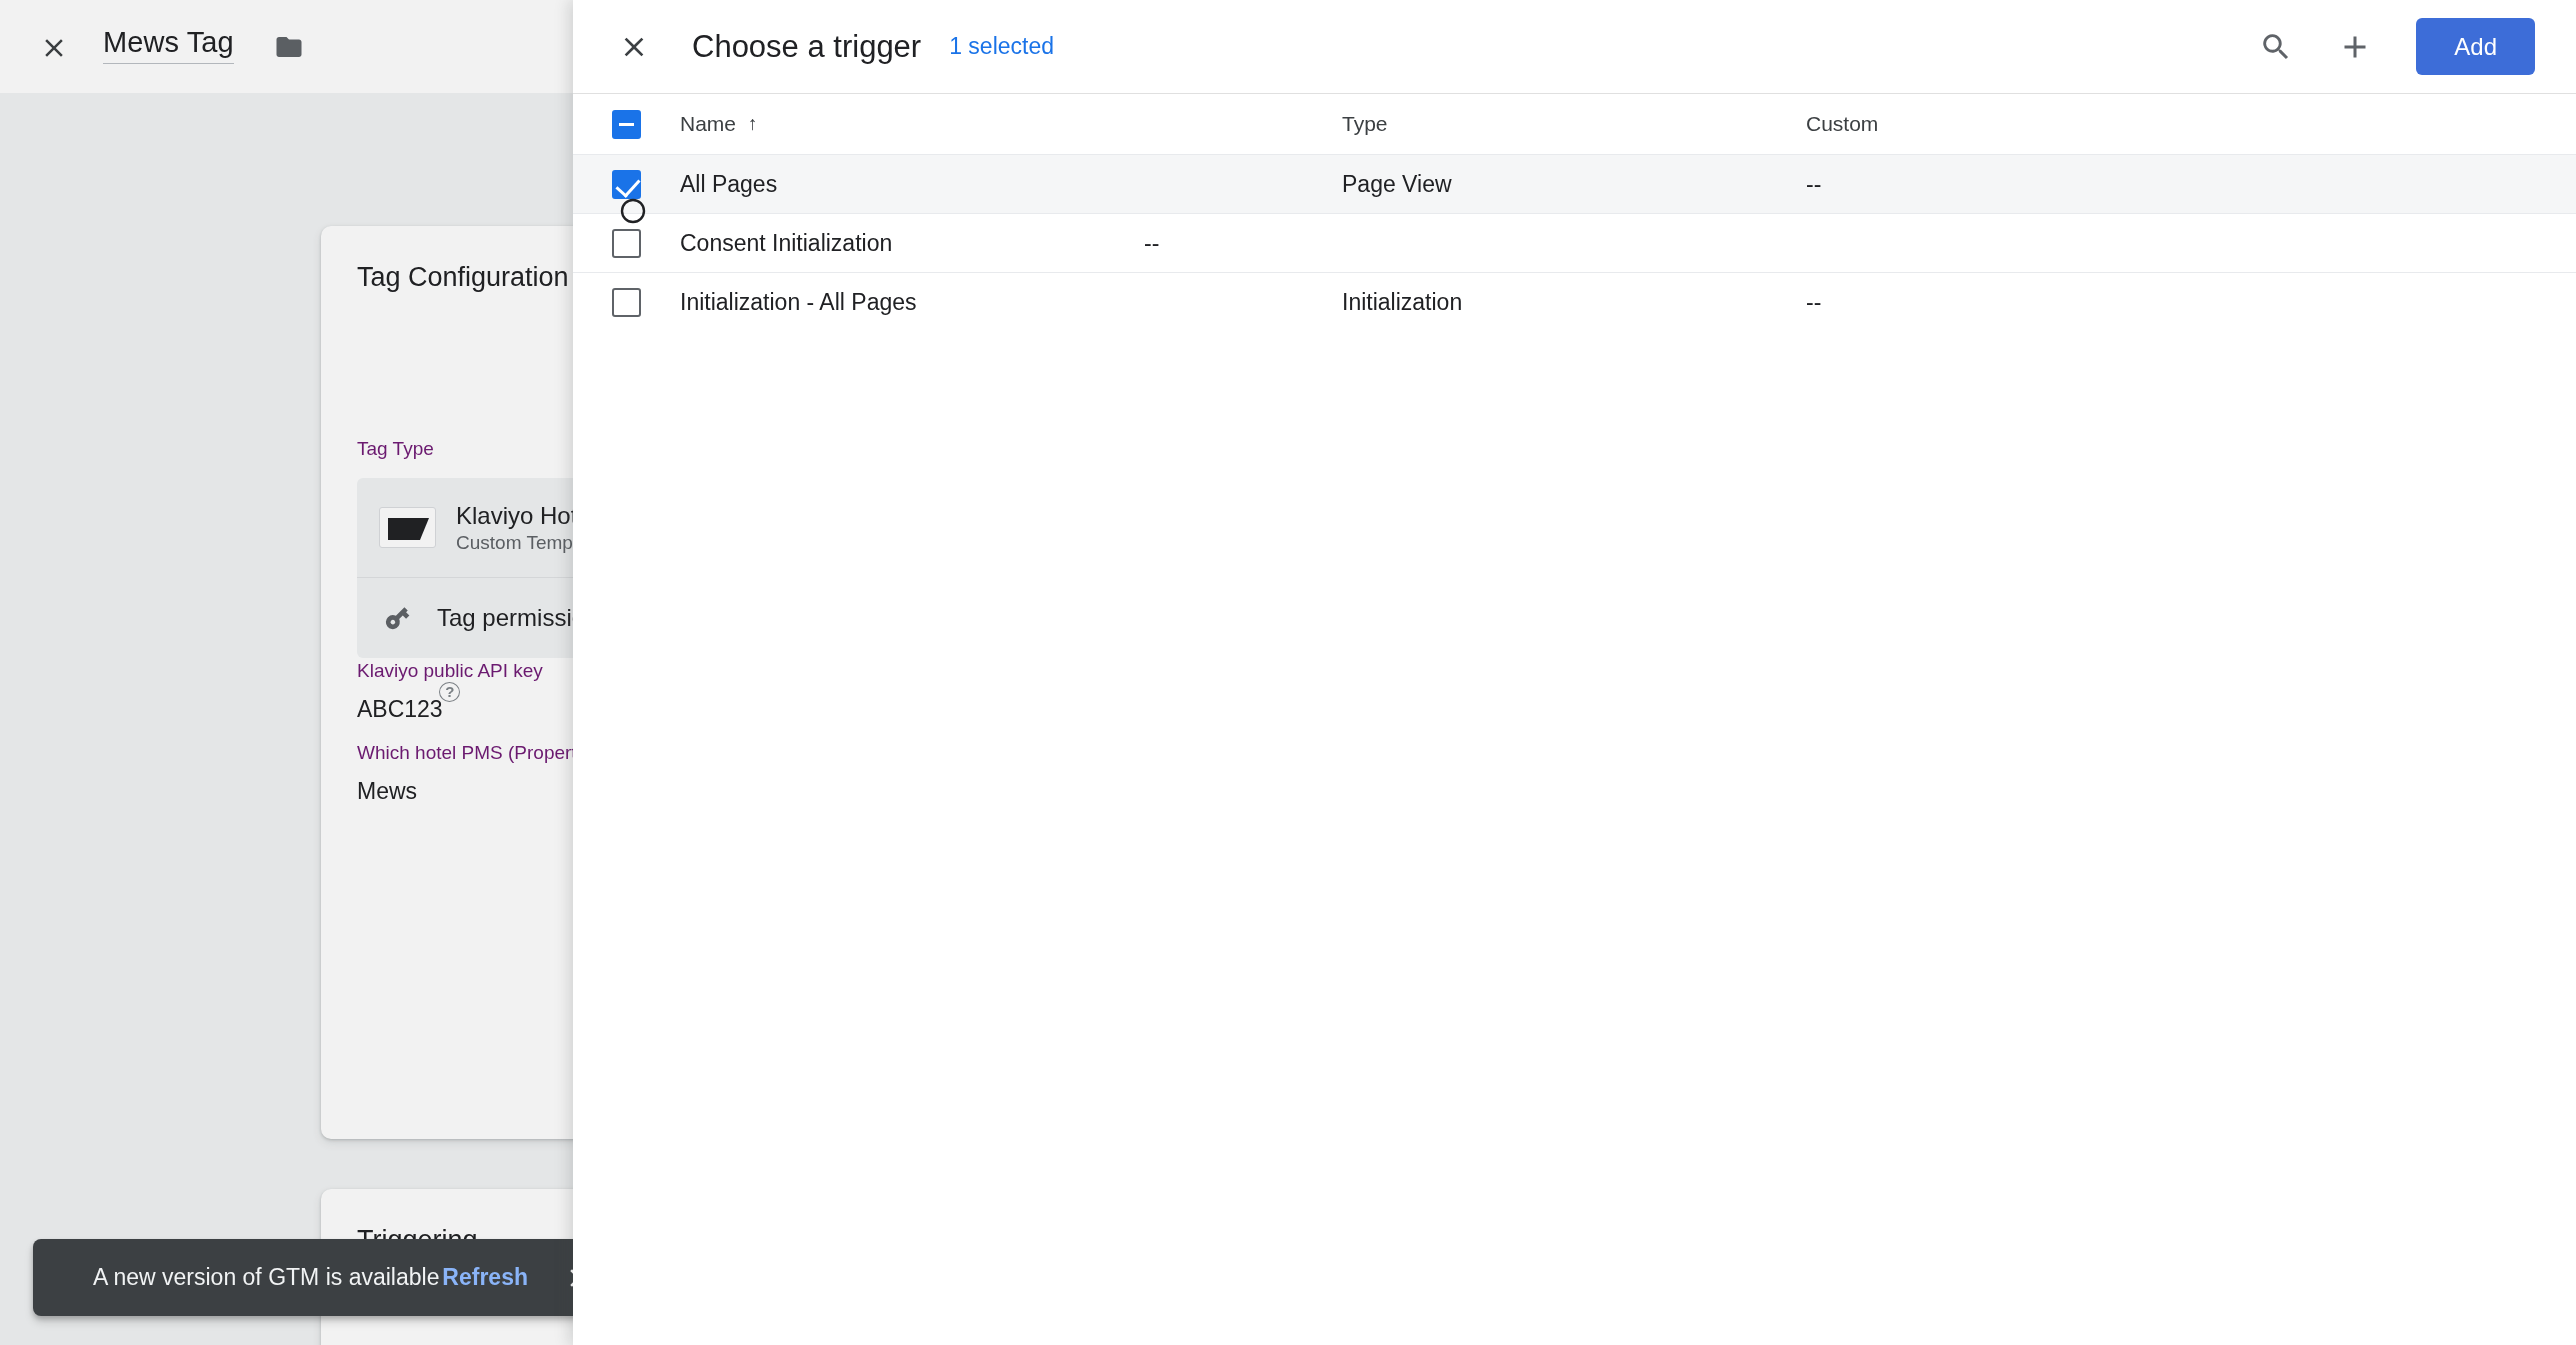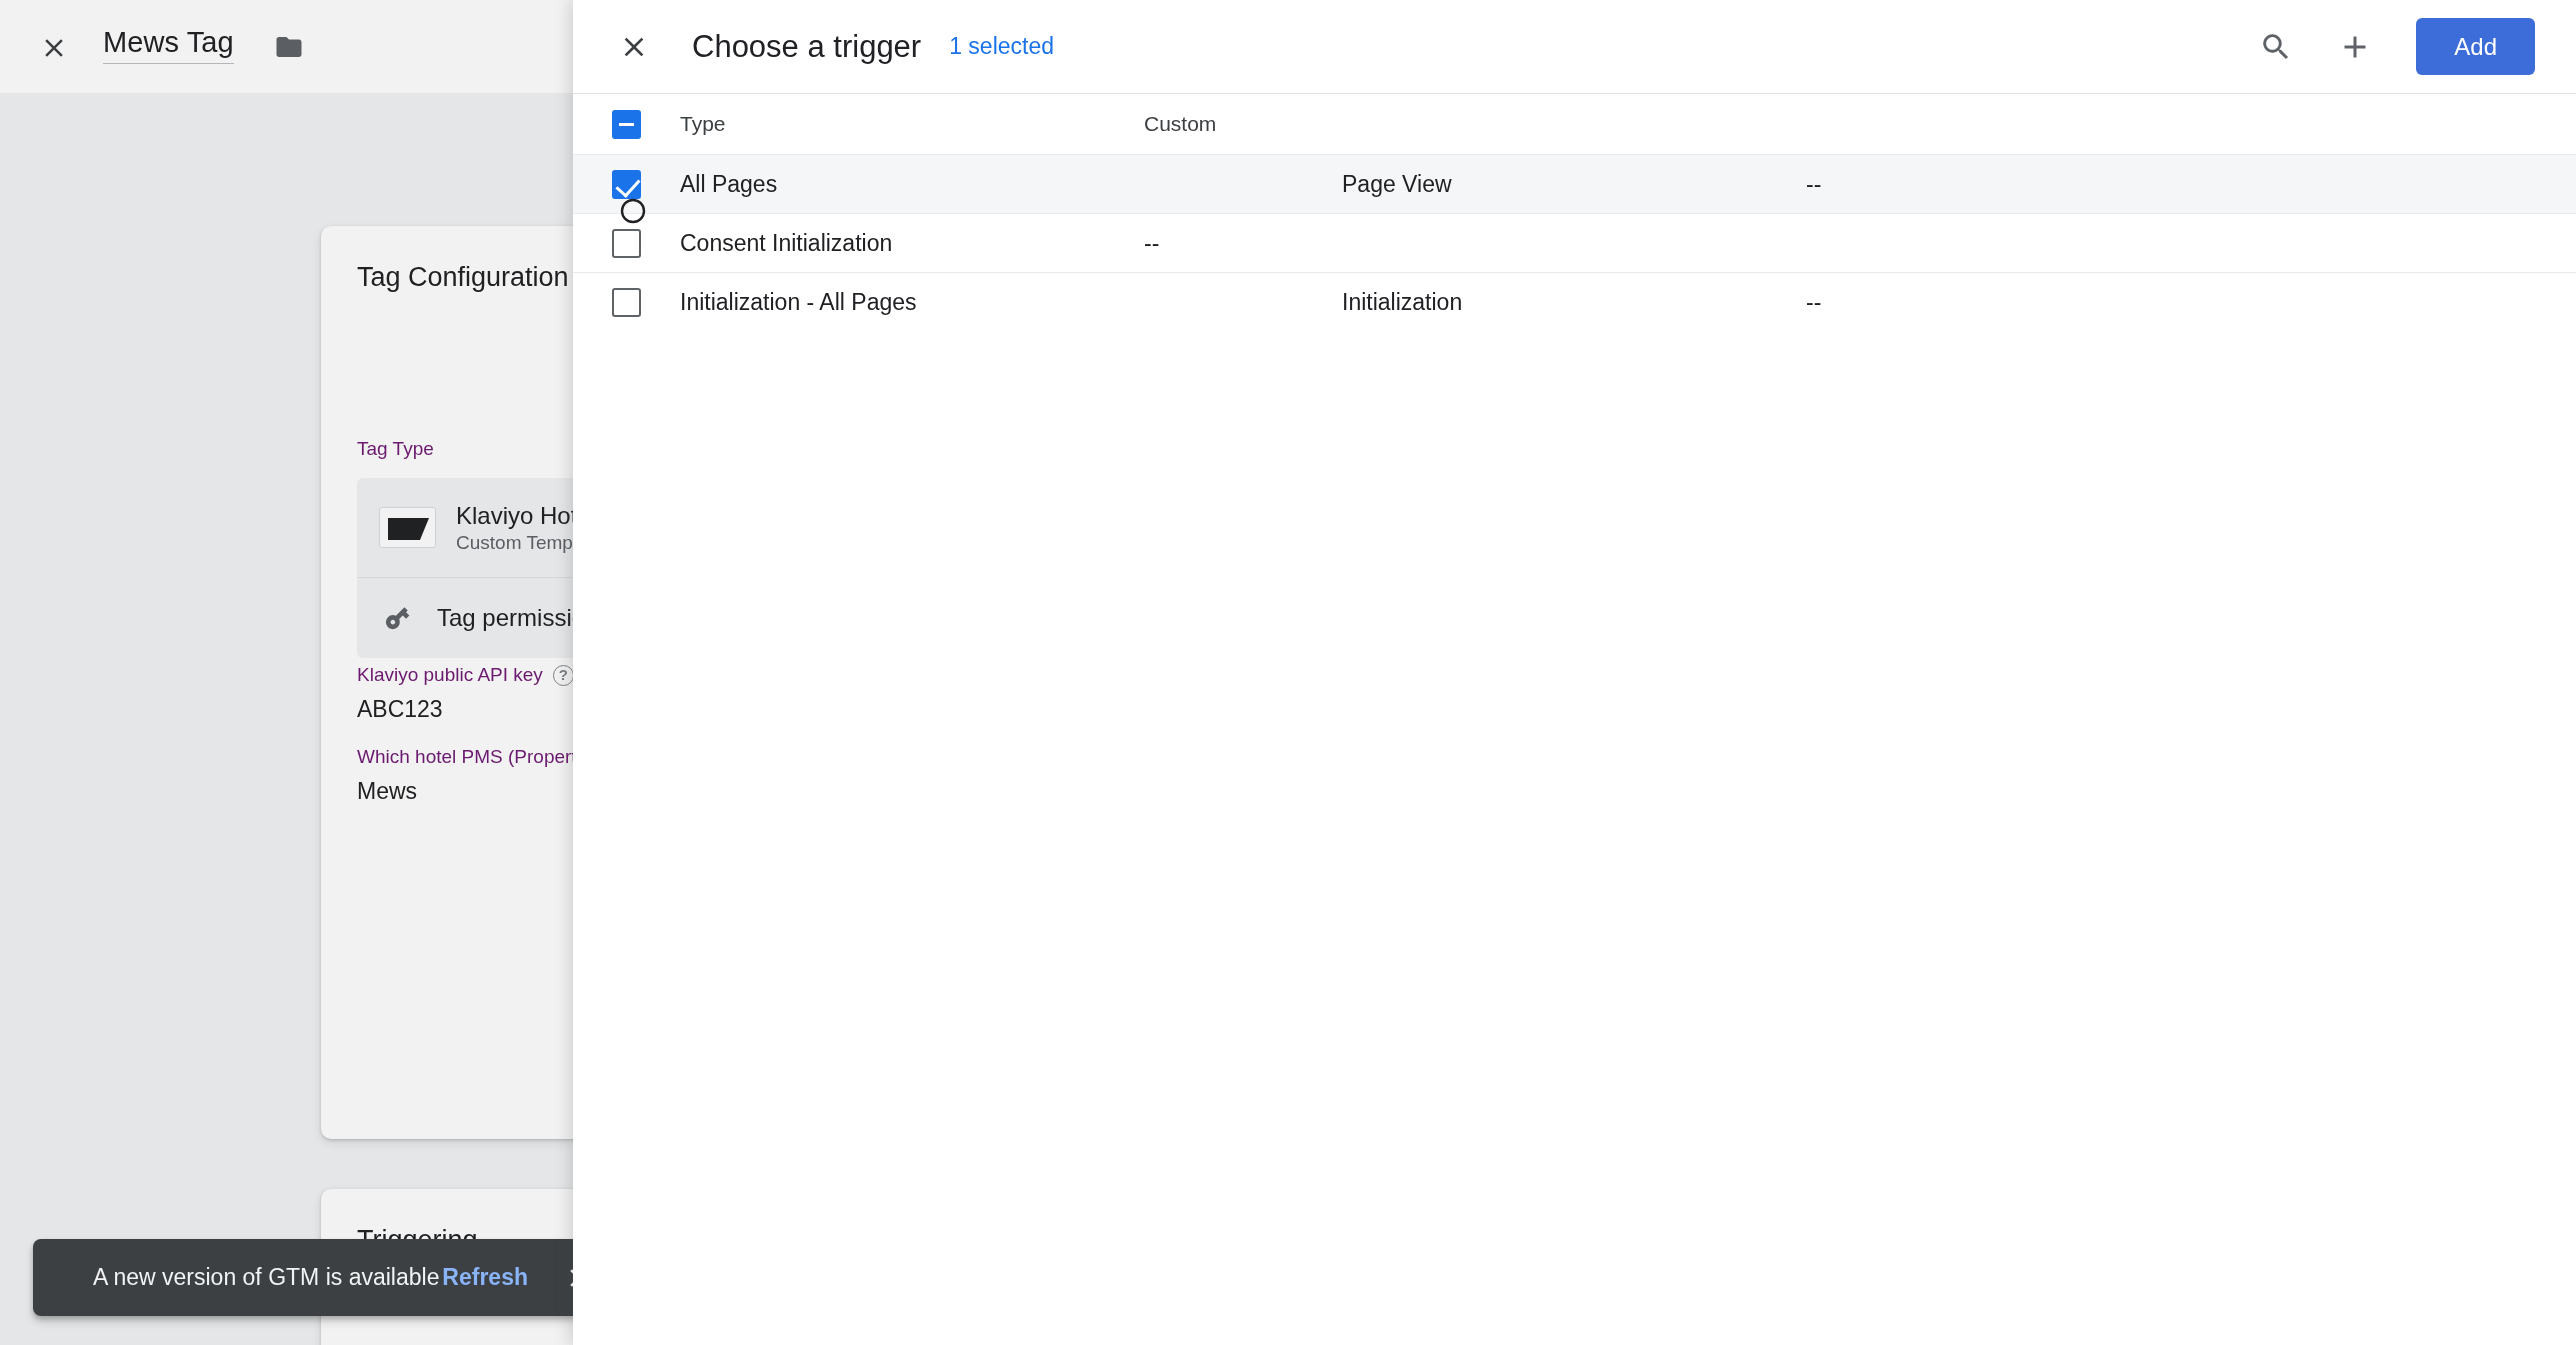--- a/index.html
+++ b/index.html
@@ -150,22 +150,22 @@
 
   .kv {
     position: absolute;
     left: 36px;
   }
   #kv-apikey { top: 434px; }
   #kv-pms { top: 516px; }
   .kv .row1 {
     display: flex;
     align-items: center;
-    gap: 10px;
     height: 30px;
+    flex-direction: column;
   }
   .help-icon {
     width: 21px; height: 21px;
     border: 1.7px solid #80868b;
     border-radius: 50%;
     color: #80868b;
     font-size: 15px;
     line-height: 18px;
     text-align: center;
     font-weight: bold;
@@ -446,20 +446,24 @@
       </div>
       <button class="m-add-btn">Add</button>
     </div>
 
     <div class="table">
 
       <div class="trow head">
         <div class="cb-cell">
           <div class="cb indeterminate"></div>
         </div>
+        <div class="col-name">
+          <span>Name</span>
+          <span class="sort-arrow">↑</span>
+        </div>
         <div class="col-type">Type</div>
         <div class="col-filter">Custom</div>
       </div>
 
       <div class="trow data selected">
         <div class="cb-cell">
           <div class="cb checked"></div>
         </div>
         <div class="col-name">All Pages</div>
         <div class="col-type">Page View</div>

